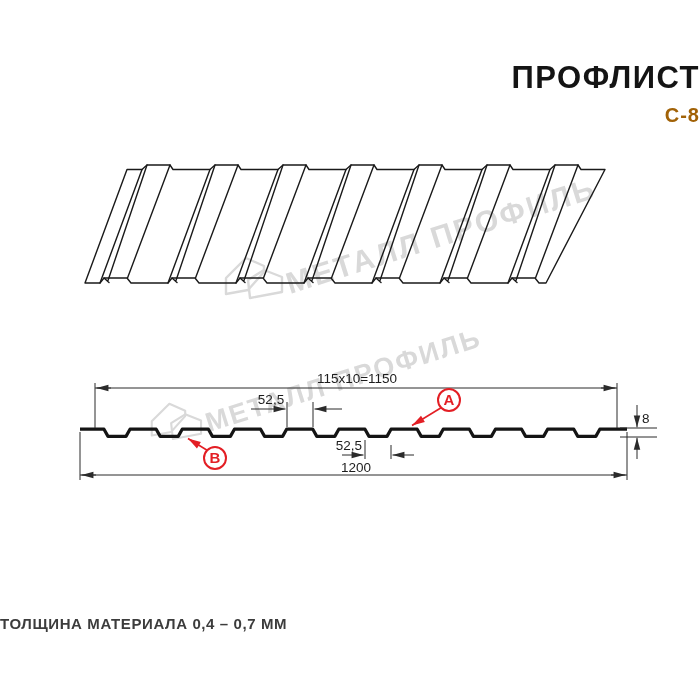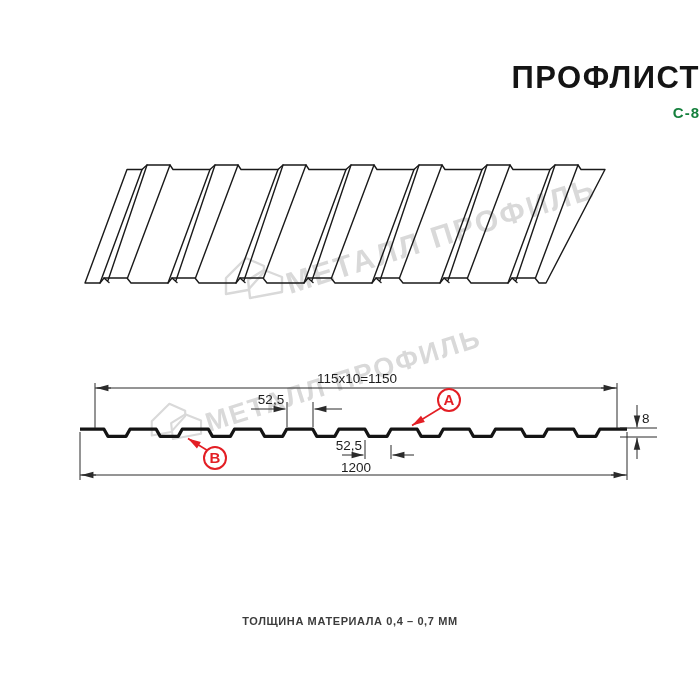--- a/index.html
+++ b/index.html
@@ -1,23 +1,23 @@
 <!DOCTYPE html>
 <html style="--red: #e31e24; --ink: #1a1a1a; --wm: #d9d9d9;"><head>
 <meta charset="utf-8">
 <style>
   html,body{margin:0;padding:0;background:#fff;}
   .page{position:relative;width:700px;height:700px;background:#ffffff;overflow:hidden;
         font-family:"Liberation Sans",sans-serif;}
   .hdr{position:absolute;top:60px;left:0;width:700px;text-align:right;}
   .title{margin:0;font-size:31px;font-weight:800;letter-spacing:1.5px;color:#141414;
          font-family:"Liberation Sans",sans-serif;}
-  .subtitle{margin-top:8px;font-size:15px;font-weight:700;letter-spacing:1px;color:#15803d;}
-  .footnote{position:absolute;top:615px;left:0;width:700px;text-align:center;
-            font-size:11px;font-weight:700;letter-spacing:0.6px;color:#3c3c3c;}
+  .subtitle{margin-top:8px;font-size:20px;font-weight:700;letter-spacing:1px;color:#a16207;}
+  .footnote{position:absolute;top:615px;left:0;width:700px;
+            font-size:15px;font-weight:700;letter-spacing:0.6px;color:#3c3c3c;}
   #scene{position:absolute;left:0;top:0;width:700px;height:700px;}
   .iso-line{fill:none;stroke:var(--ink);stroke-width:1.4;stroke-linejoin:round;stroke-linecap:round;}
   .sec-line{fill:none;stroke:#141414;stroke-width:3.2;stroke-linejoin:round;}
   .dim{stroke:#2b2b2b;stroke-width:1;fill:none;}
   .dim-text{font-family:"Liberation Sans",sans-serif;font-size:13.5px;fill:#1d1d1d;}
   .arrK{fill:#2b2b2b;}
   .arrR{fill:var(--red);}
   .wm-text{fill:var(--wm);font-family:"Liberation Sans",sans-serif;font-weight:700;}
   .wm-logo{fill:none;stroke:var(--wm);stroke-width:2.4;stroke-linejoin:round;}
   .callout-circle{fill:none;stroke:var(--red);stroke-width:2;}

